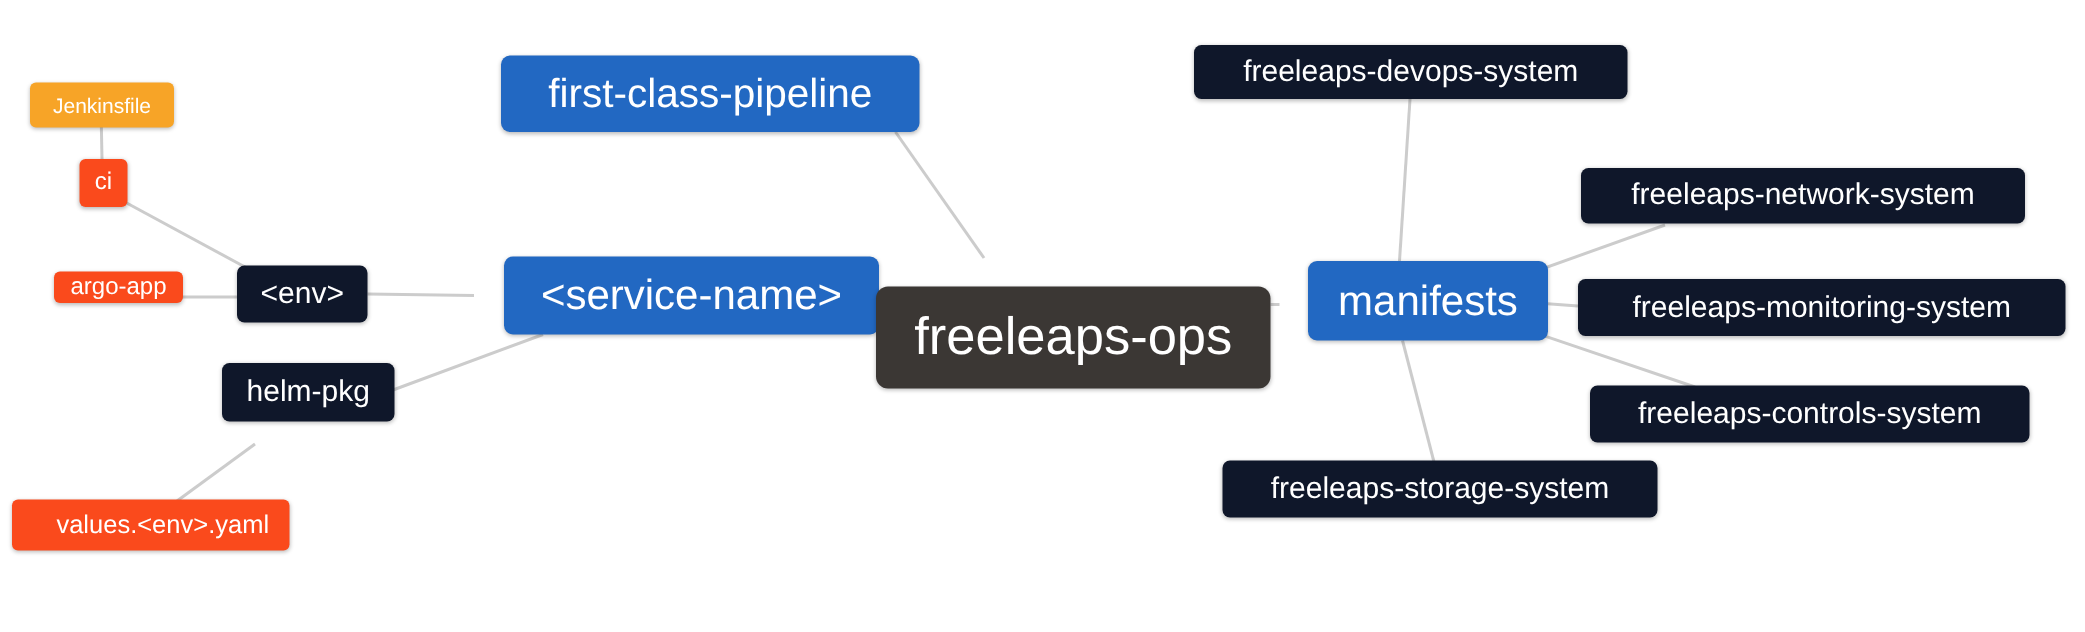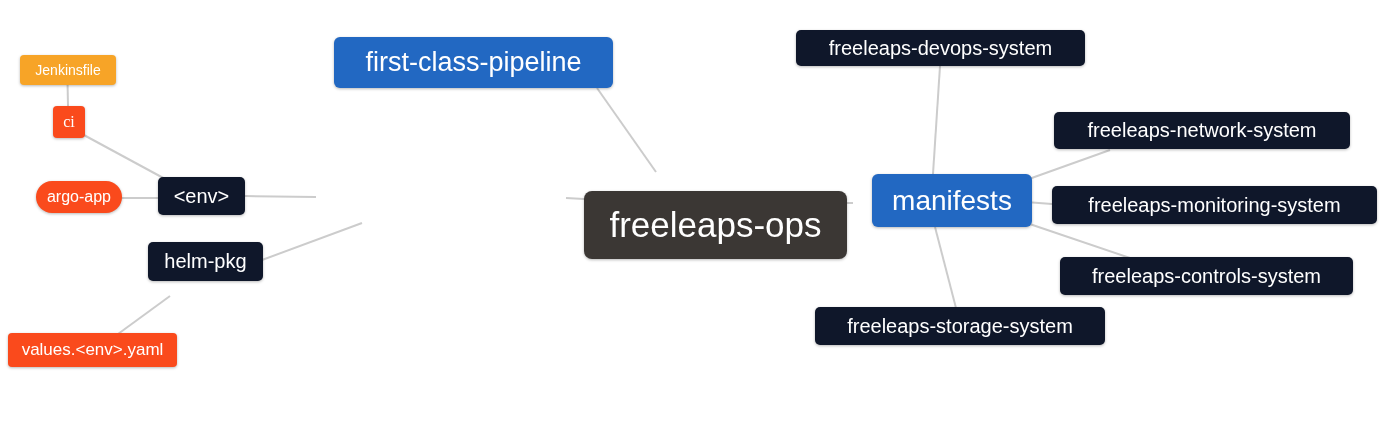--- a/index.html
+++ b/index.html
@@ -33,25 +33,25 @@
     cursor: pointer;
     user-select: none;
   }
   .blue  { background: #2268C2; margin-left: 20px; }
   .green { background: #0f172a; }
   .red   { background: #FA4A1C; }
   .amber { background: #F7A427; }
   .dark  { background: #3B3734; border-radius: 8px; }
 
   #n-jenkinsfile { left: 20px;  top: 26px;  width: 96px;  height: 30px; font-size: 14px; border-radius: 4px; margin-top: 29px; }
-  #n-ci          { left: 53px;  top: 106px; width: 32px;  height: 32px; font-size: 16px; border-radius: 4px; font-family: Liberation Serif, serif; }
-  #n-argo        { left: 36px;  top: 181px; width: 86px;  height: 32px; font-size: 16px; border-radius: 16px; text-align: right; }
+  #n-ci          { left: 53px;  top: 106px; width: 32px;  height: 32px; font-size: 16px; border-radius: 4px; }
+  #n-argo        { left: 36px;  top: 181px; width: 86px;  height: 21px; font-size: 16px; border-radius: 4px; text-align: right; }
   #n-env         { left: 158px; top: 177px; width: 87px;  height: 38px; font-size: 20px; }
   #n-helm        { left: 148px; top: 242px; width: 115px; height: 39px; font-size: 20px; }
-  #n-values      { left: 8px;   top: 333px; width: 169px; height: 34px; font-size: 17px; border-radius: 4px; }
+  #n-values      { left: 8px;   top: 333px; width: 169px; height: 34px; font-size: 17px; border-radius: 4px; padding-left: 16px; }
   #n-fcp         { left: 314px; top: 37px;  width: 279px; height: 51px; font-size: 27px; border-radius: 6px; }
   #n-svc         { left: 316px; top: 171px; width: 250px; height: 52px; font-size: 28px; border-radius: 6px; }
   #n-root        { left: 584px; top: 172px; width: 263px; height: 68px; font-size: 35px; margin-top: 19px; }
   #n-manifests   { left: 852px; top: 174px; width: 160px; height: 53px; font-size: 28px; border-radius: 6px; }
   #n-devops      { left: 796px; top: 30px;  width: 289px; height: 36px; font-size: 20px; }
   #n-network     { left: 1054px;top: 112px; width: 296px; height: 37px; font-size: 20px; }
   #n-monitoring  { left: 1052px;top: 186px; width: 325px; height: 38px; font-size: 20px; }
   #n-controls    { left: 1060px;top: 257px; width: 293px; height: 38px; font-size: 20px; }
   #n-storage     { left: 815px; top: 307px; width: 290px; height: 38px; font-size: 20px; }
 </style>
@@ -77,20 +77,21 @@
     <line x1="935" y1="227" x2="956" y2="308"></line>
   </svg>
 
   <div class="node amber" id="n-jenkinsfile">Jenkinsfile</div>
   <div class="node red" id="n-ci">ci</div>
   <div class="node red" id="n-argo">argo-app</div>
   <div class="node green" id="n-env">&lt;env&gt;</div>
   <div class="node green" id="n-helm">helm-pkg</div>
   <div class="node red" id="n-values">values.&lt;env&gt;.yaml</div>
   <div class="node blue" id="n-fcp">first-class-pipeline</div>
+  <div class="node blue" id="n-svc">&lt;service-name&gt;</div>
   <div class="node dark" id="n-root">freeleaps-ops</div>
   <div class="node blue" id="n-manifests">manifests</div>
   <div class="node green" id="n-devops">freeleaps-devops-system</div>
   <div class="node green" id="n-network">freeleaps-network-system</div>
   <div class="node green" id="n-controls">freeleaps-controls-system</div>
   <div class="node green" id="n-monitoring">freeleaps-monitoring-system</div>
   <div class="node green" id="n-storage">freeleaps-storage-system</div>
 
 </div>
 

